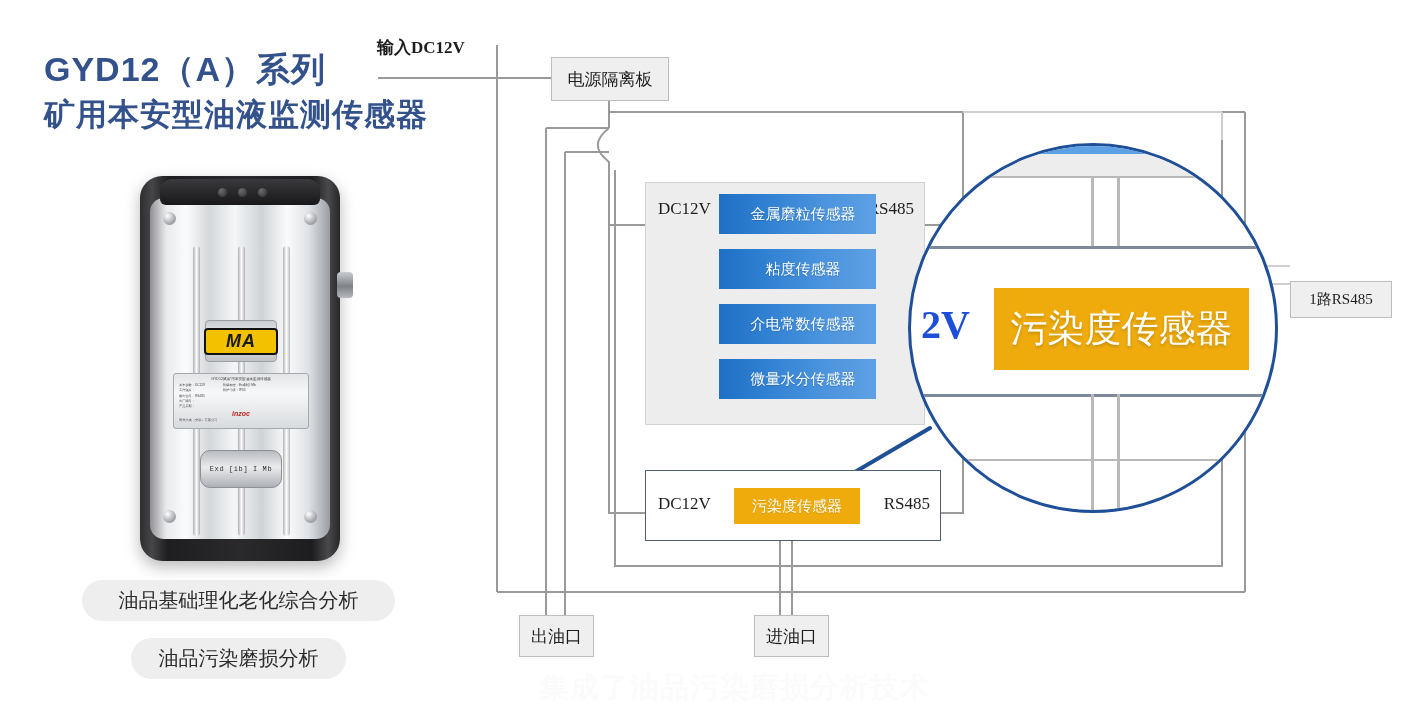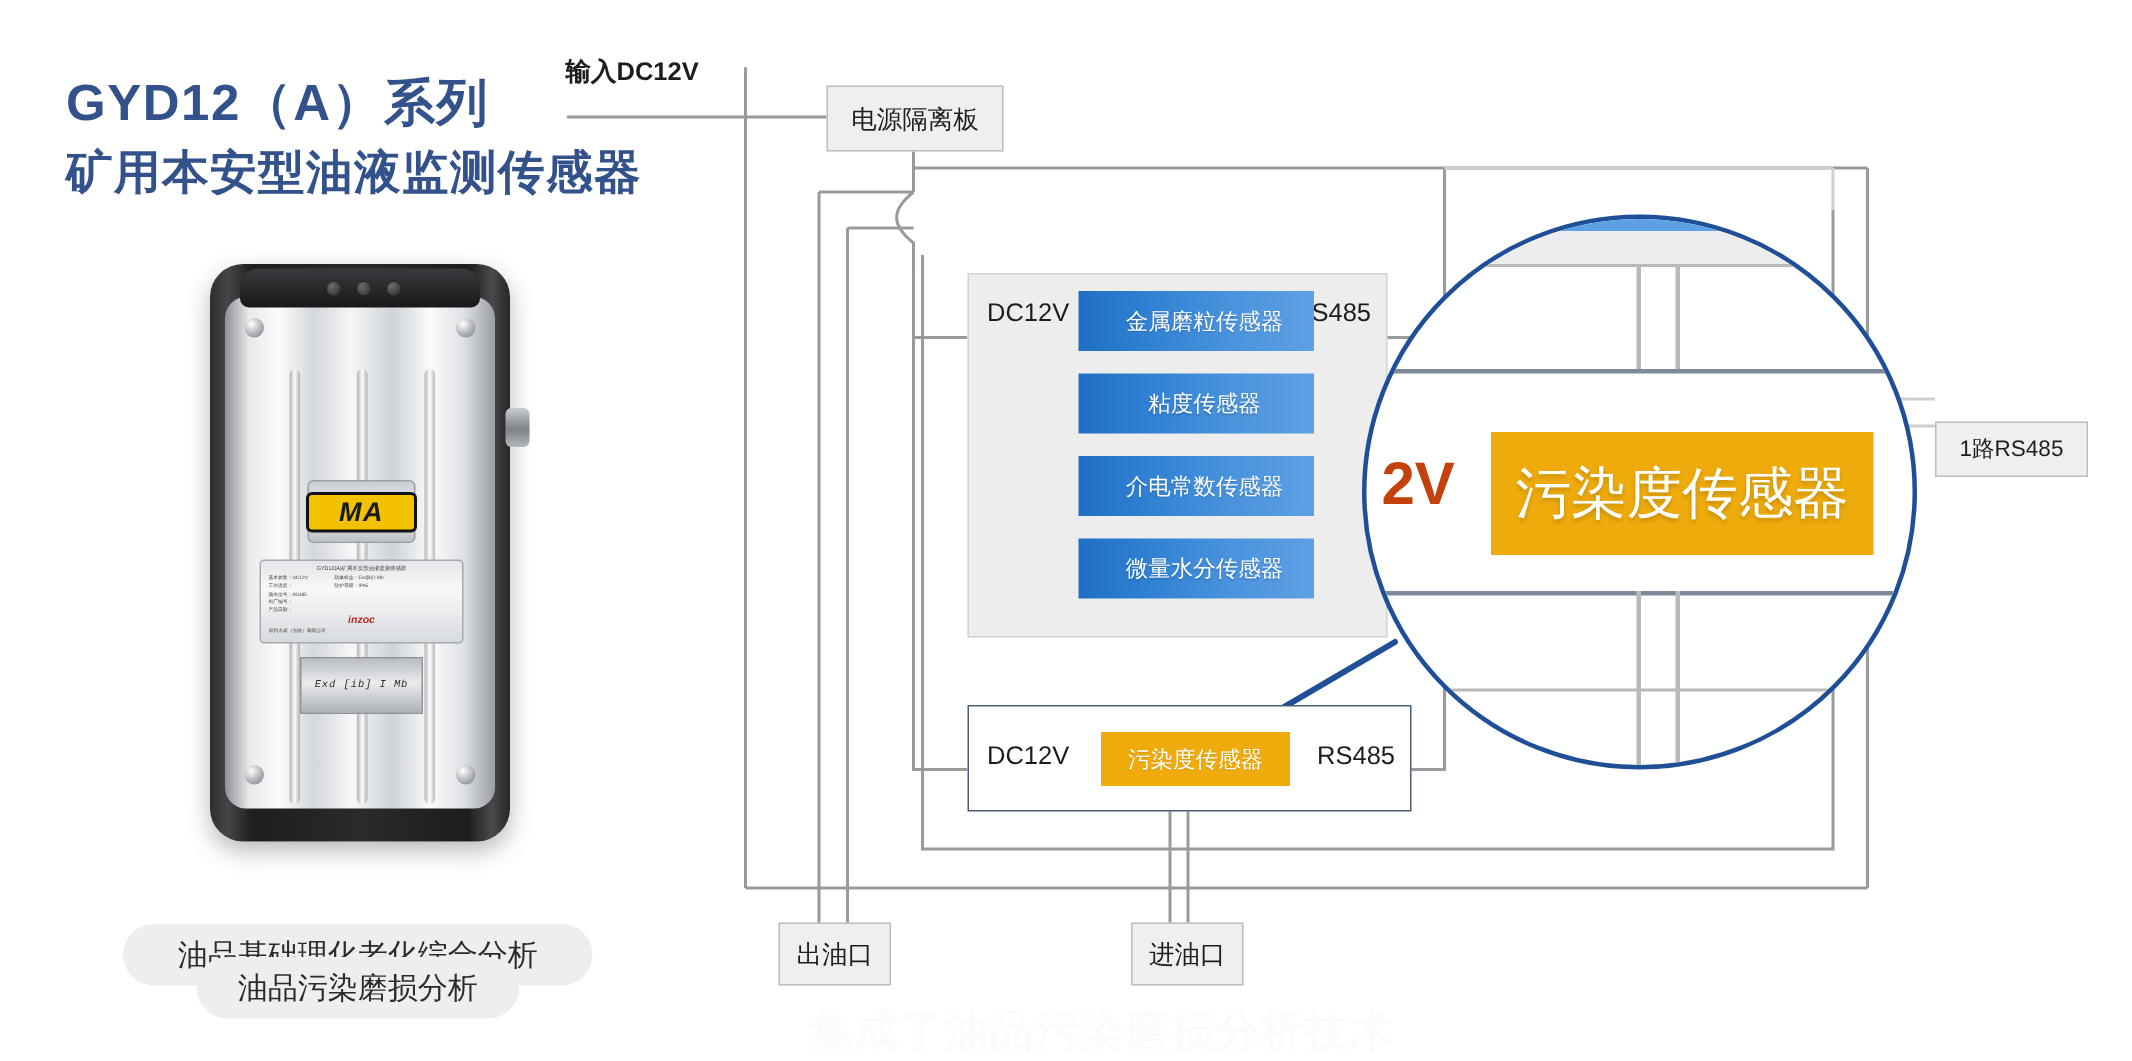--- a/index.html
+++ b/index.html
@@ -65,43 +65,43 @@
   }
   .spec-title{font-size:3.6px;color:#3b3b3b;text-align:center;margin-top:3px;}
   .spec-rows{margin:2px 5px 0 5px;}
   .spec-row{display:flex;font-size:3.2px;color:#454545;line-height:1.65;}
   .spec-row .k{width:44px;}
   .spec-logo{
     text-align:center;color:#c0281f;font-weight:bold;font-size:7px;font-style:italic;margin-top:1px;
   }
   .spec-foot{font-size:3.2px;color:#454545;margin:1px 0 0 5px;}
   .exd-plate{
-    position:absolute;left:50px;top:240px;width:80px;height:36px;border-radius:0;
+    position:absolute;left:50px;top:252px;width:80px;height:36px;border-radius:10px;
     background:linear-gradient(180deg,#b9bcc1,#e9ebed 45%,#aeb1b6);
-    border:1px solid #8d9095;display:flex;align-items:center;justify-content:center;font-style:italic;
+    border:1px solid #8d9095;display:flex;align-items:center;justify-content:center;
   }
   .exd-text{font-size:7px;color:#2c2c2c;letter-spacing:.6px;font-family:"Liberation Mono",monospace;}
 
   
   .pill{
     position:absolute;background:#eeeeee;border-radius:22px;
     color:#2b2b2b;font-size:20px;display:flex;align-items:center;justify-content:center;
     white-space:nowrap;
   }
-  #pill-0{left:82px;top:616px;width:313px;height:41px;}
+  #pill-0{left:82px;top:580px;width:313px;height:41px;}
   #pill-1{left:131px;top:638px;width:215px;height:41px;}
 
   
   #watermark{
     position:absolute;left:500px;top:668px;width:470px;text-align:center;
     font-size:29px;font-weight:bold;color:#fbfbfb;white-space:nowrap;letter-spacing:1px;
   }
 
   
-  #diagram{position:absolute;left:0;top:0;width:1421px;height:707px;}
+  #diagram{position:absolute;left:0;top:0;width:1421px;height:707px;font-family:Liberation Serif, serif;}
   #wire-svg{position:absolute;left:0;top:0;width:1421px;height:707px;}
 
   .gbox{
     position:absolute;background:#efefef;border:1px solid #bdbdbd;
     display:flex;align-items:center;justify-content:center;
     color:#1d1d1d;font-size:17px;white-space:nowrap;
   }
   #box-power{left:551px;top:57px;width:116px;height:42px;}
   #box-outlet{left:519px;top:615px;width:73px;height:40px;}
   #box-inlet{left:754px;top:615px;width:73px;height:40px;}
@@ -160,21 +160,21 @@
   #mag-v1{left:180px;top:30px;height:72px;}
   #mag-v2{left:206px;top:30px;height:72px;}
   #mag-v3{left:180px;top:248px;height:122px;}
   #mag-v4{left:206px;top:248px;height:122px;}
   #mag-yellow{
     position:absolute;left:83px;top:142px;width:255px;height:82px;background:#eeab0b;
     display:flex;align-items:center;justify-content:center;
     color:#ffffff;font-size:37px;white-space:nowrap;
     text-shadow:0 2px 3px rgba(0,0,0,.18);
   }
-  #mag-2v{position:absolute;left:10px;top:155px;font-size:40px;font-weight:bold;color:#c2410c;}
+  #mag-2v{position:absolute;left:10px;top:155px;font-size:40px;font-weight:bold;color:#1d4ed8;}
 </style>
 </head>
 <body>
 
 <div class="stage">
 
   <div id="title-block">
     <div id="title-line1">GYD12（A）系列</div>
     <div id="title-line2">矿用本安型油液监测传感器</div>
   </div>

